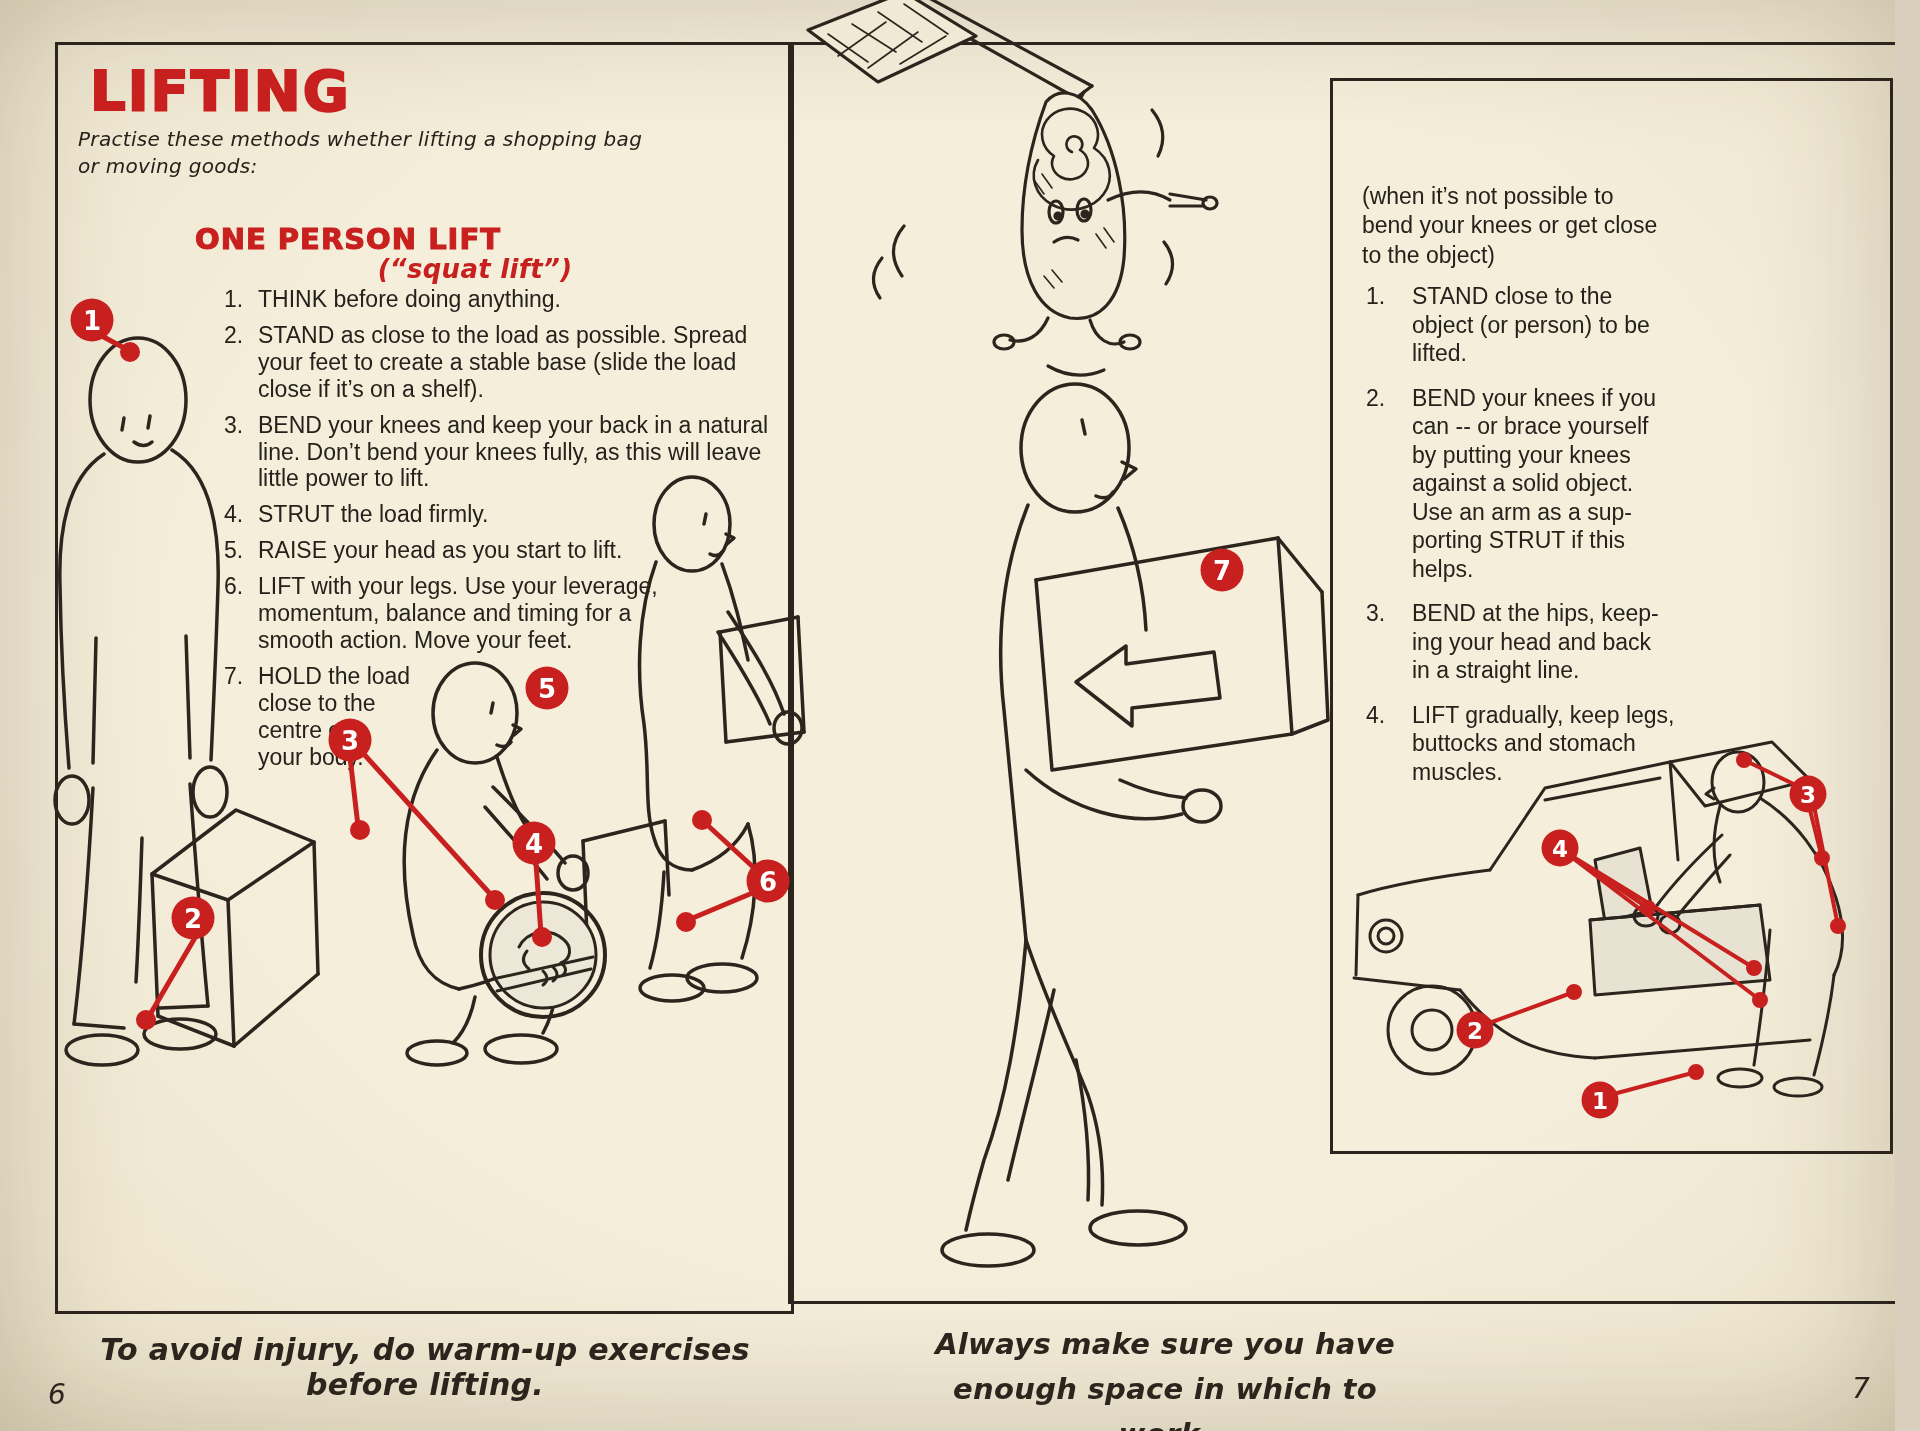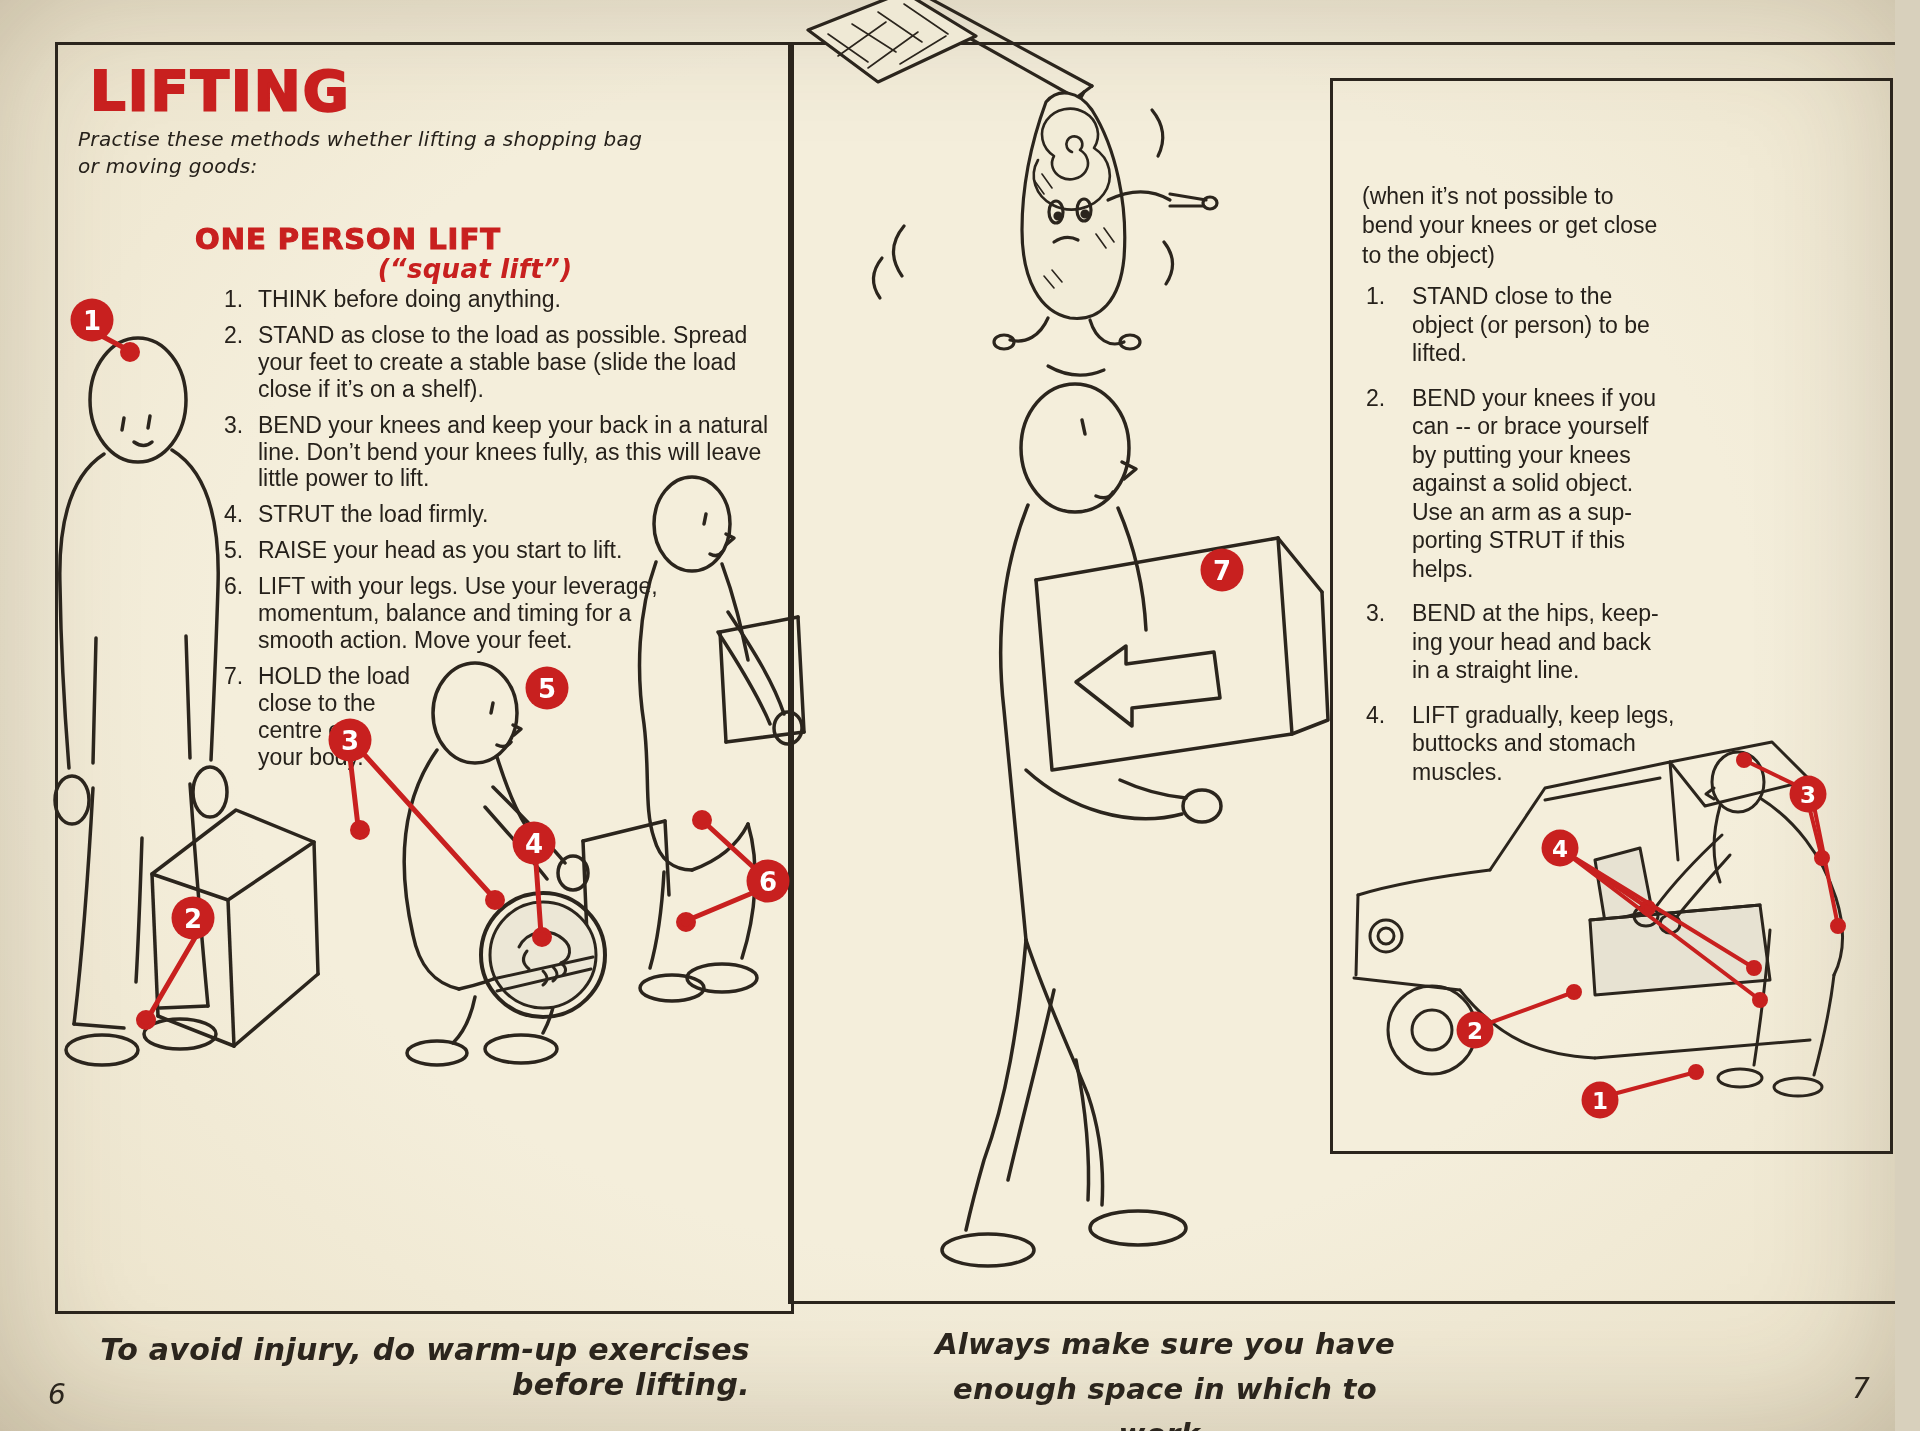--- a/index.html
+++ b/index.html
@@ -89,21 +89,21 @@
     </div>
     <div class="step">
       <span class="body-txt">7.</span>
       <span class="body-txt pre">HOLD the load
 close to the
 centre of
 your body.</span>
     </div>
   </div>
 
-  <div class="abs hand" style="left:100px;top:1332px;width:650px;text-align:right;font-size:30px;font-weight:700;">To avoid injury, do warm-up exercises before lifting.</div>
+  <div class="abs hand" style="left:100px;top:1332px;width:650px;text-align:center;font-size:30px;font-weight:700;">To avoid injury, do warm-up exercises before lifting.</div>
 
   <div class="abs hand" style="left:48px;top:1378px;font-size:28px;">6</div>
 
 
   <div class="abs body-txt pre" style="left:1362px;top:182px;line-height:1.28;">(when it’s not possible to
 bend your knees or get close
 to the object)</div>
 
   <div class="steps alt-steps" style="left:1366px;top:282px;width:500px;">
     <div class="step">

